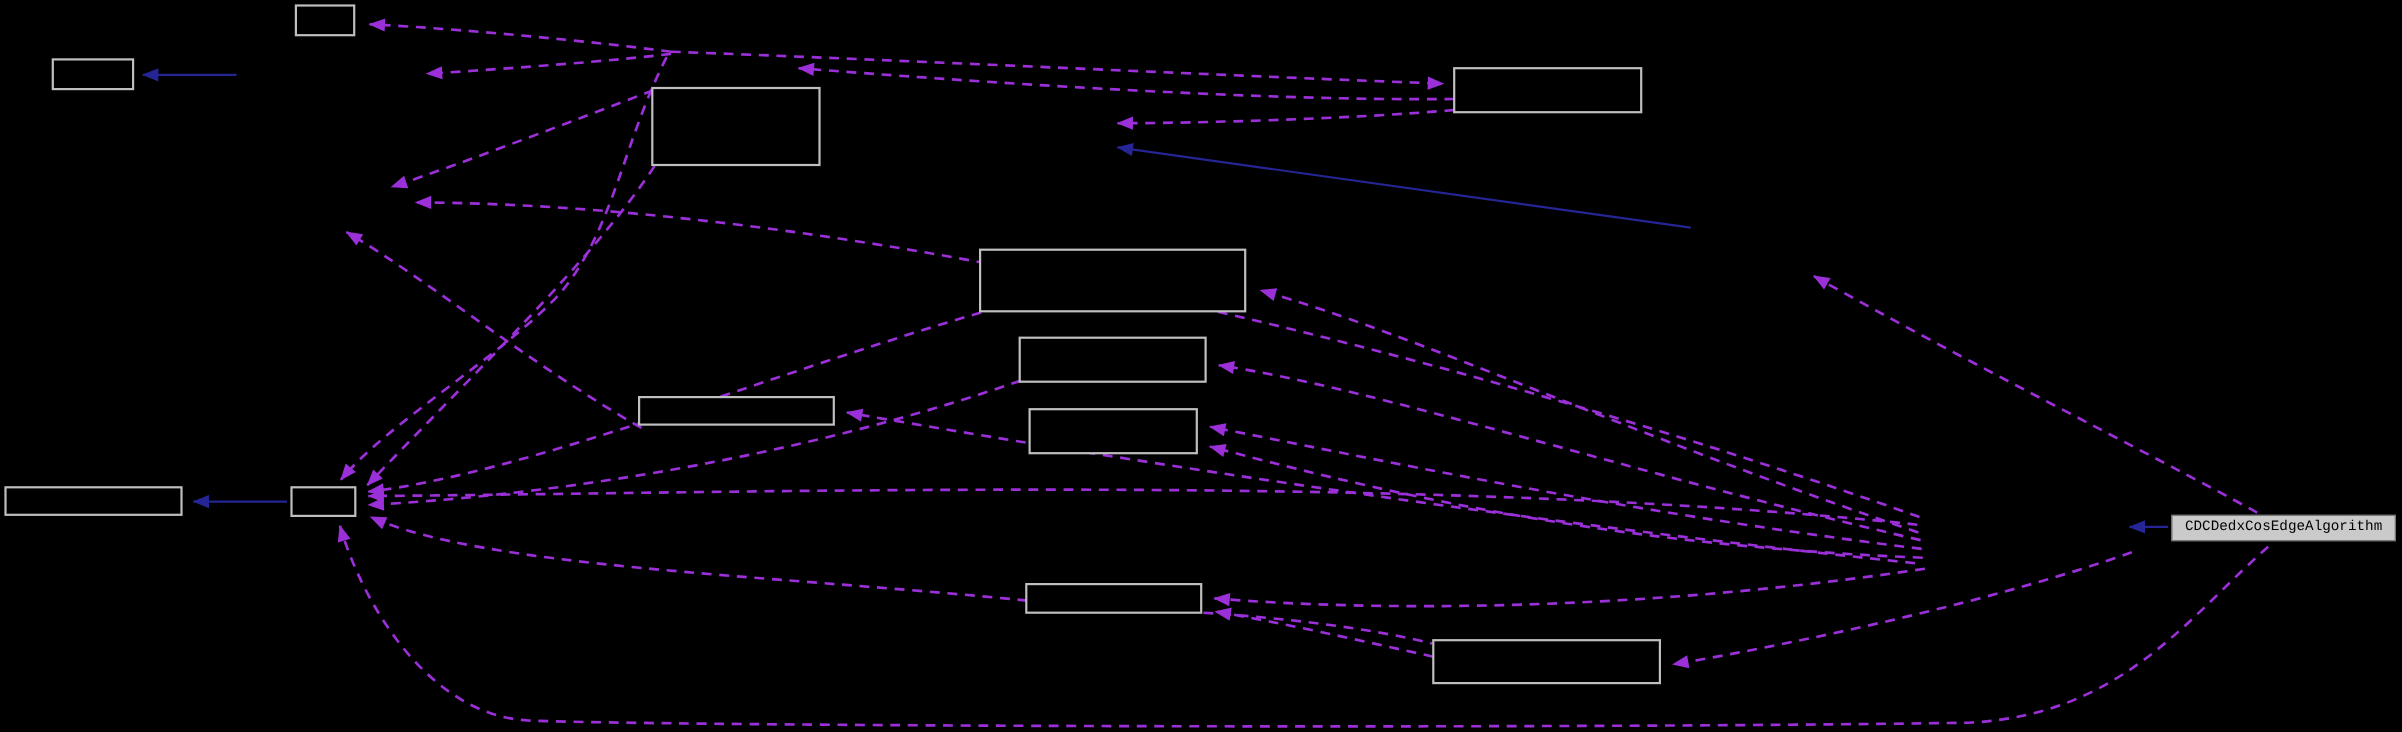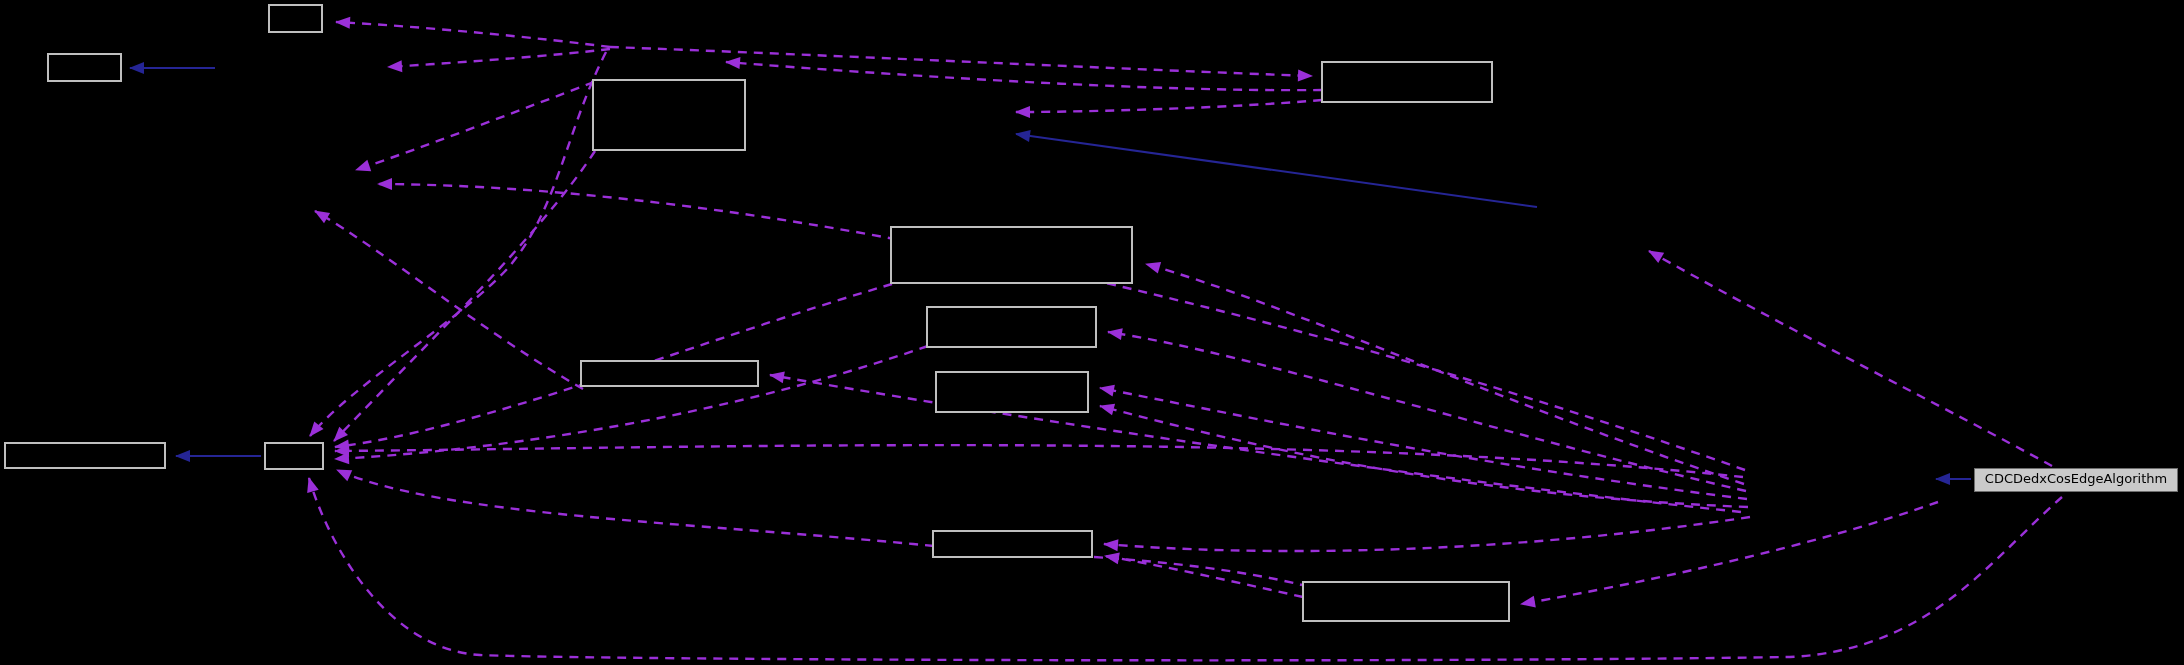--- a/index.html
+++ b/index.html
@@ -7,21 +7,21 @@
          font-family:"DejaVu Sans","Liberation Sans",sans-serif;}
   svg{position:absolute;left:0;top:0;}
   .node{fill:#000000;stroke-width:2px;}
   .edge{fill:none;stroke-width:2.4px;}
   .dashed{stroke-dasharray:9 7;}
   .solid{stroke-dasharray:none;stroke-width:2px;}
   #main-label{
     position:absolute;left:1974px;top:468px;width:204px;height:24px;
     box-sizing:border-box;background:#cacaca;border:1.5px solid #6e6e6e;
     color:#000;font-size:13px;line-height:20px;text-align:center;
-    white-space:nowrap;overflow:hidden;
+    white-space:nowrap;overflow:hidden;font-family:Liberation Mono, monospace;
   }
 </style>
 </head>
 <body>
 
 <div id="stage">
   <svg width="2184" height="665" viewBox="0 0 2184 665">
     <defs>
       <marker id="am" markerUnits="userSpaceOnUse" markerWidth="18" markerHeight="14" refX="15" refY="7" orient="auto">
         <path d="M1,1 L16,7 L1,13 z" fill="#9b30d9"></path>

